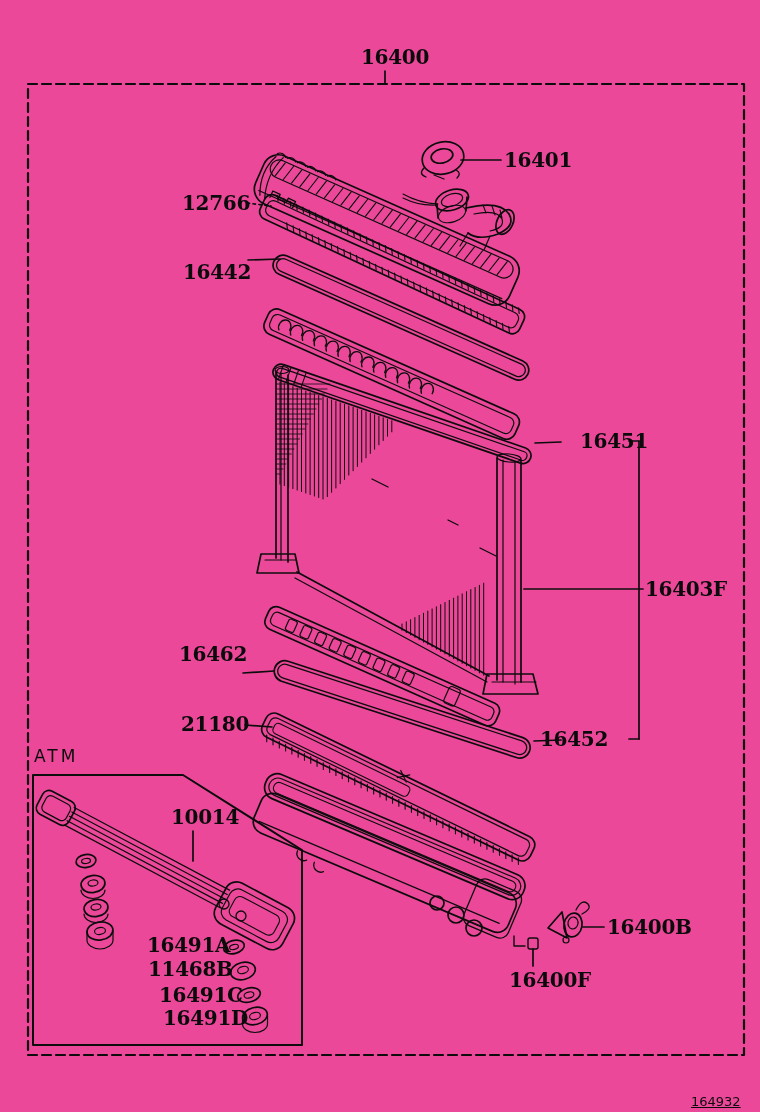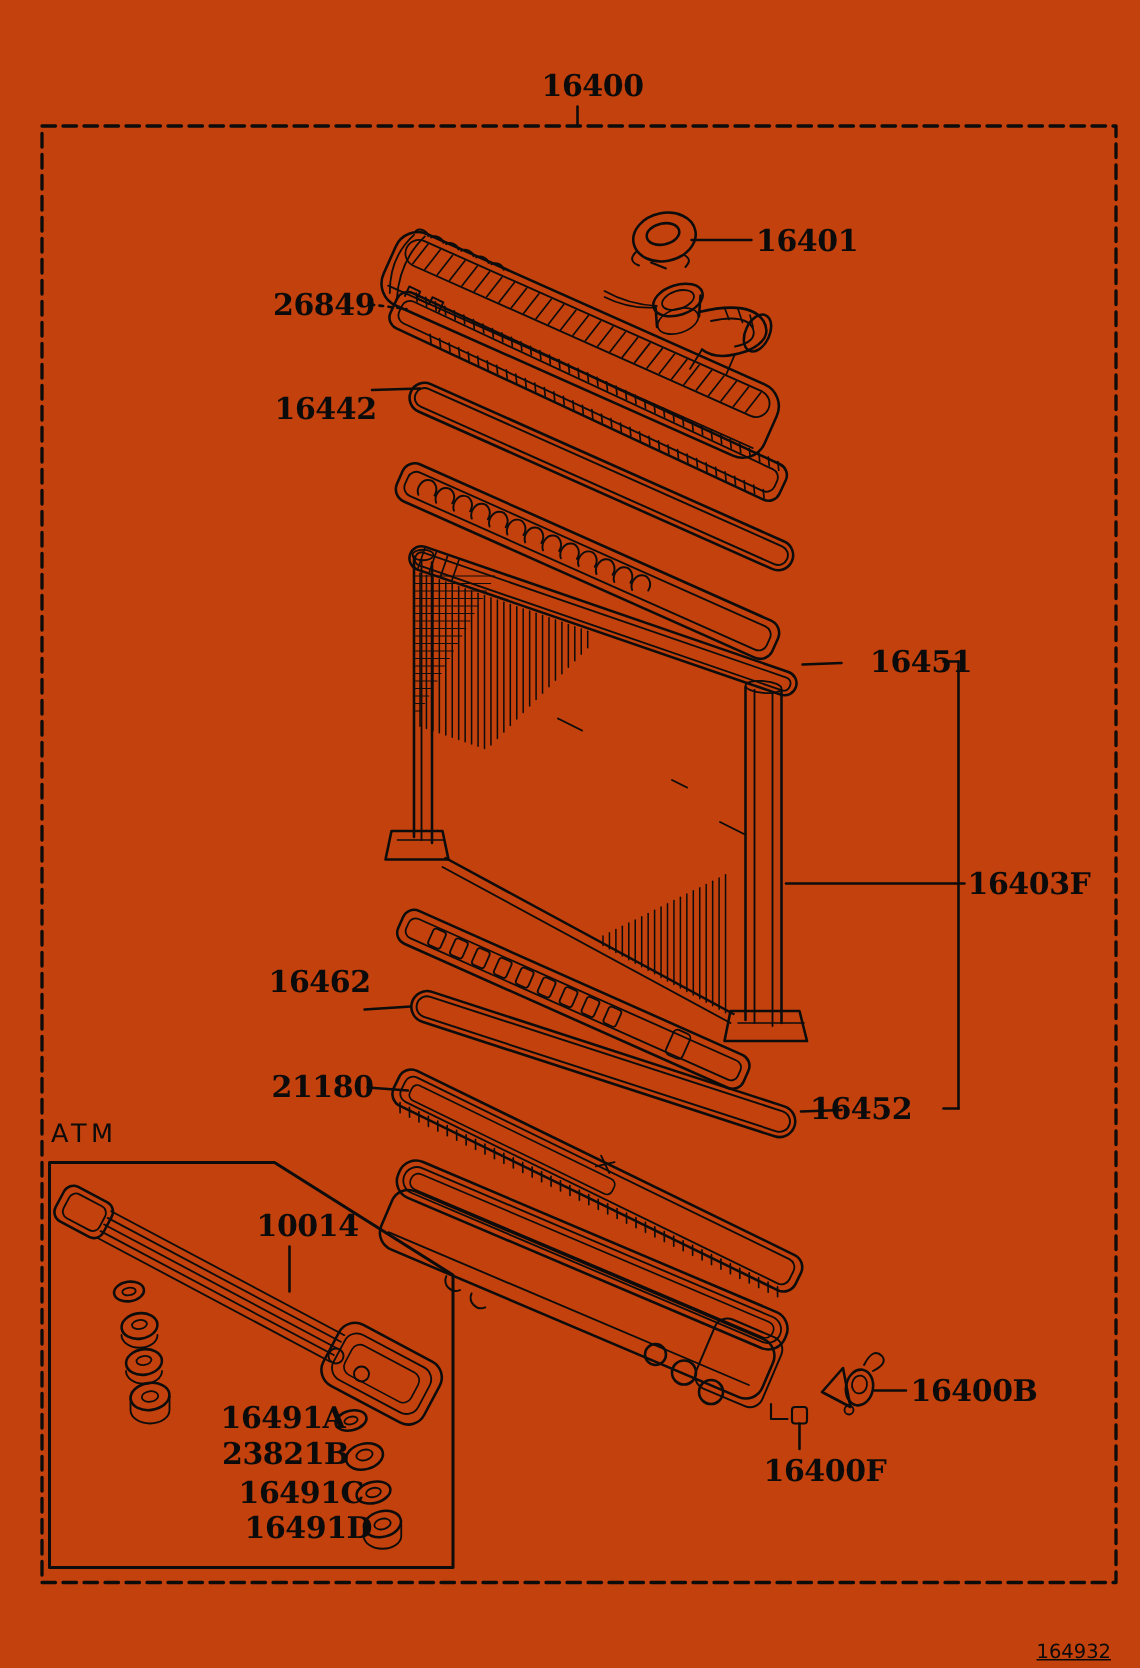--- a/index.html
+++ b/index.html
@@ -1,16 +1,16 @@
 <!DOCTYPE html>
 <html><head>
 <meta charset="utf-8">
 <style>
   html,body{margin:0;padding:0;background:#ffffff;}
-  #stage{position:relative;width:760px;height:1112px;background:#c2410c;overflow:hidden;
+  #stage{position:relative;width:760px;height:1112px;background:#ec4899;overflow:hidden;
          font-family:"DejaVu Serif", serif;}
   #art{position:absolute;left:0;top:0;
        fill:none;stroke:#0c0c0c;stroke-width:1.7;stroke-linecap:round;stroke-linejoin:round;}
   .lbl{position:absolute;font-weight:bold;font-size:20px;line-height:22px;
        letter-spacing:-0.3px;color:#0b0b0b;white-space:nowrap;}
   .lbl.atm{font-family:"DejaVu Sans",sans-serif;font-weight:normal;font-size:17px;letter-spacing:3px;}
   .lbl.code{font-family:"DejaVu Sans",sans-serif;font-weight:normal;font-size:13px;letter-spacing:0;text-decoration:underline;}
 </style>
 </head>
 <body>
@@ -428,29 +428,29 @@
         <ellipse cx="249" cy="995" rx="11.5" ry="7" transform="rotate(-14 249 995)"></ellipse>
         <ellipse cx="249" cy="995" rx="5" ry="3" transform="rotate(-14 249 995)" stroke-width="1.2"></ellipse>
         <ellipse cx="255" cy="1016" rx="12.5" ry="8.5" transform="rotate(-14 255 1016)"></ellipse>
         <ellipse cx="255" cy="1016" rx="5.5" ry="3.5" transform="rotate(-14 255 1016)" stroke-width="1.2"></ellipse>
         <path d="M242.5,1016 v8 a12.5,8.5 0 0 0 25,0 v-8" stroke-width="1.2"></path>
       </g>
     </svg>
 
   <div class="lbl" style="left:361px;top:46px">16400</div>
   <div class="lbl" style="left:504px;top:149px">16401</div>
-  <div class="lbl" style="left:182px;top:192px">26849</div>
+  <div class="lbl" style="left:182px;top:192px">12766</div>
   <div class="lbl" style="left:183px;top:261px">16442</div>
   <div class="lbl" style="left:580px;top:430px">16451</div>
   <div class="lbl" style="left:645px;top:578px">16403F</div>
   <div class="lbl" style="left:540px;top:728px">16452</div>
   <div class="lbl" style="left:179px;top:643px">16462</div>
   <div class="lbl" style="left:181px;top:713px">21180</div>
   <div class="lbl" style="left:607px;top:916px">16400B</div>
   <div class="lbl" style="left:509px;top:969px">16400F</div>
   <div class="lbl atm" style="left:34px;top:745px">ATM</div>
   <div class="lbl" style="left:171px;top:806px">10014</div>
   <div class="lbl" style="left:147px;top:934px">16491A</div>
-  <div class="lbl" style="left:148px;top:958px">23821B</div>
+  <div class="lbl" style="left:148px;top:958px">11468B</div>
   <div class="lbl" style="left:159px;top:984px">16491C</div>
   <div class="lbl" style="left:163px;top:1007px">16491D</div>
   <div class="lbl code" style="left:691px;top:1091px">164932</div>
 </div>
 
 </body></html>

